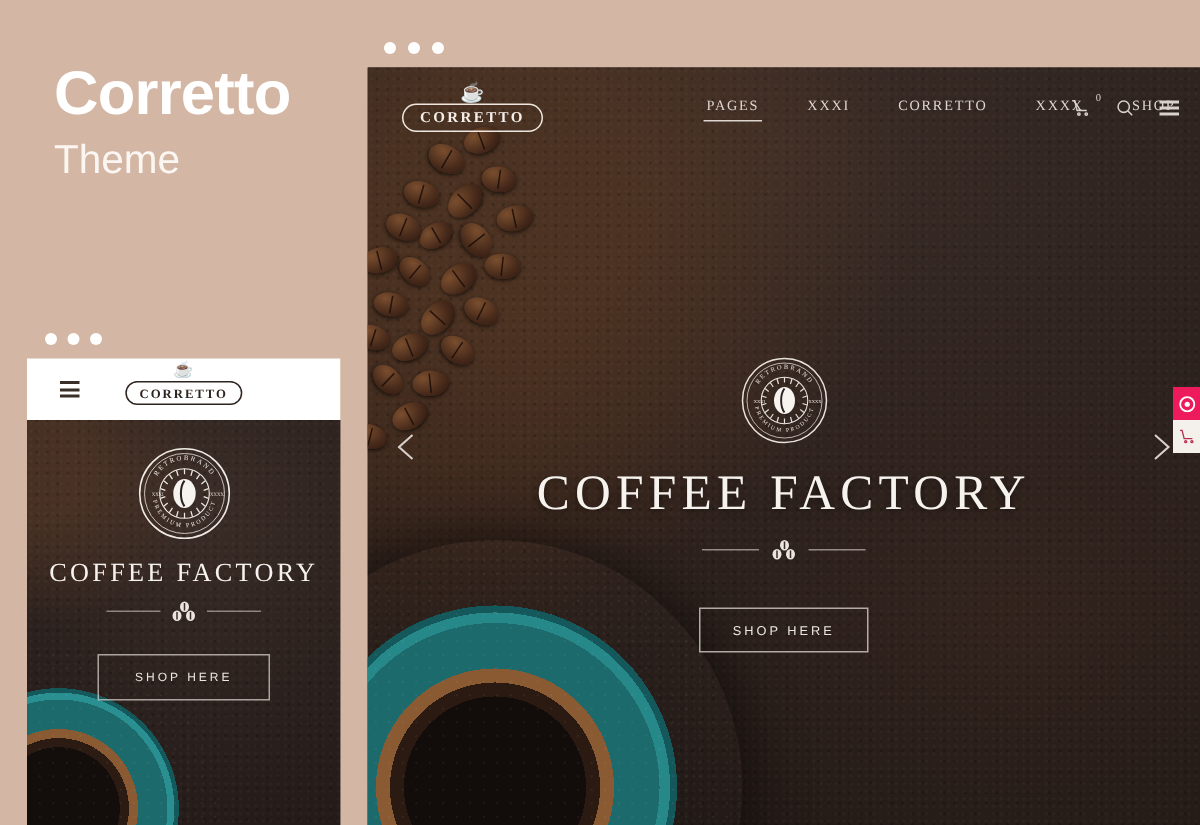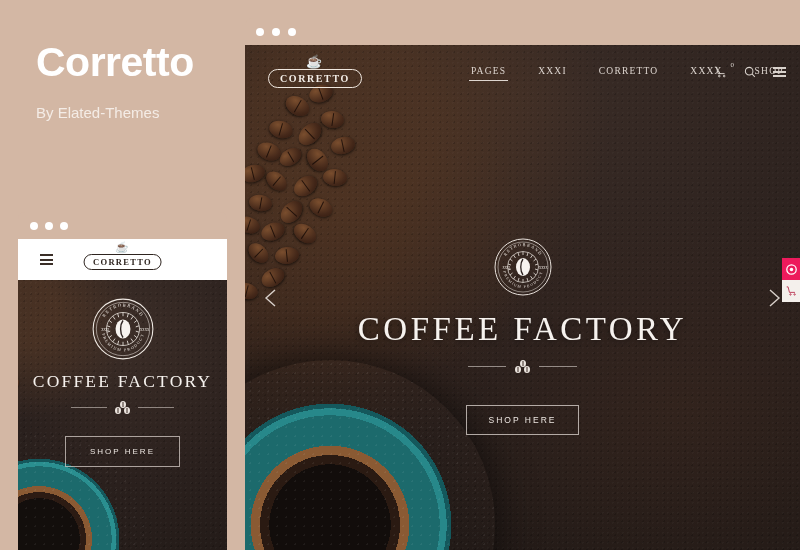--- a/index.html
+++ b/index.html
@@ -418,21 +418,21 @@
     padding: 10px 24px;
     margin-top: 10px;
   }
   .hidden-text { position: absolute; width:1px;height:1px;overflow:hidden;opacity:0; }
 </style>
 </head>
 <body>
 
 <div class="promo">
   <div class="promo-title">Corretto</div>
-  <div class="promo-author">By Elated-Themes</div>
+  <div class="promo-sub">Theme</div>
 </div>
 
 <div class="mobile-window">
 
   <div class="mobile-titlebar">
     <span class="dot"></span>
     <span class="dot"></span>
     <span class="dot"></span>
   </div>
 

